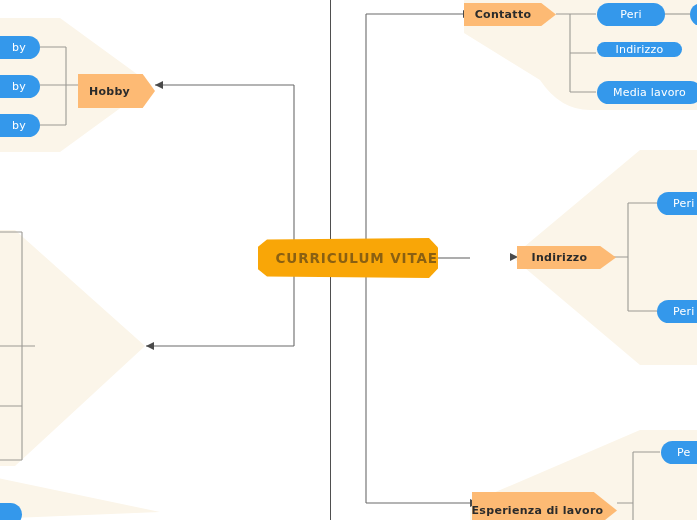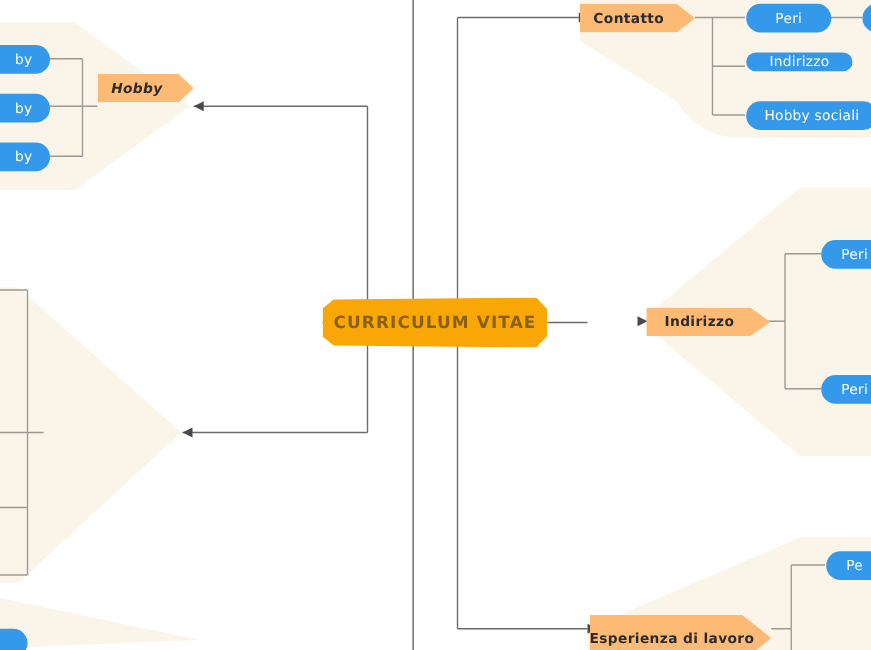--- a/index.html
+++ b/index.html
@@ -25,20 +25,21 @@
 
   
   .node-root{
     color:#8a6012;
     font-weight:700;
     font-size:13.5px;
     letter-spacing:.9px;
     background:#F9A607;
     clip-path:polygon(0% 22%, 5% 4%, 95% 0%, 100% 24%, 100% 76%, 95% 100%, 5% 96%, 0% 78%);
     border-radius:6px;
+    justify-content:flex-end;
   }
 
   
   .node-branch{
     background:#fdba74;
     color:#2b2b2b;
     font-weight:700;
     font-size:11px;
     letter-spacing:.3px;
   }
@@ -133,21 +134,21 @@
 
   <div class="node node-leaf" style="left:597px;top:3px;width:68px;height:23px;">
     <span>Peri</span>
   </div>
 
   <div class="node node-leaf" style="left:597px;top:42px;width:85px;height:15px;">
     <span>Indirizzo</span>
   </div>
 
   <div class="node node-leaf" style="left:597px;top:81px;width:105px;height:23px;">
-    <span>Hobby sociali</span>
+    <span>Media lavoro</span>
   </div>
 
   <div class="node node-leaf" style="left:690px;top:3px;width:60px;height:23px;">
     <span></span>
   </div>
 
   <div class="node node-branch dir-right" style="left:517px;top:246px;width:99px;height:23px;">
     <span>Indirizzo</span>
   </div>
 
@@ -160,21 +161,21 @@
   </div>
 
   <div class="node node-branch dir-right" style="left:472px;top:492px;width:145px;height:37px;">
     <span>Esperienza di lavoro</span>
   </div>
 
   <div class="node node-leaf" style="left:661px;top:441px;width:72px;height:23px;justify-content:flex-start;padding-left:16px;">
     <span>Pe</span>
   </div>
 
-  <div class="node node-branch dir-right" style="left:78px;top:59px;width:77px;height:23px;font-style:italic;">
+  <div class="node node-branch dir-right" style="left:78px;top:74px;width:77px;height:34px;">
     <span>Hobby</span>
   </div>
 
   <div class="node node-leaf" style="left:-32px;top:36px;width:72px;height:23px;justify-content:flex-end;padding-right:14px;">
     <span>by</span>
   </div>
 
   <div class="node node-leaf" style="left:-32px;top:75px;width:72px;height:23px;justify-content:flex-end;padding-right:14px;">
     <span>by</span>
   </div>

